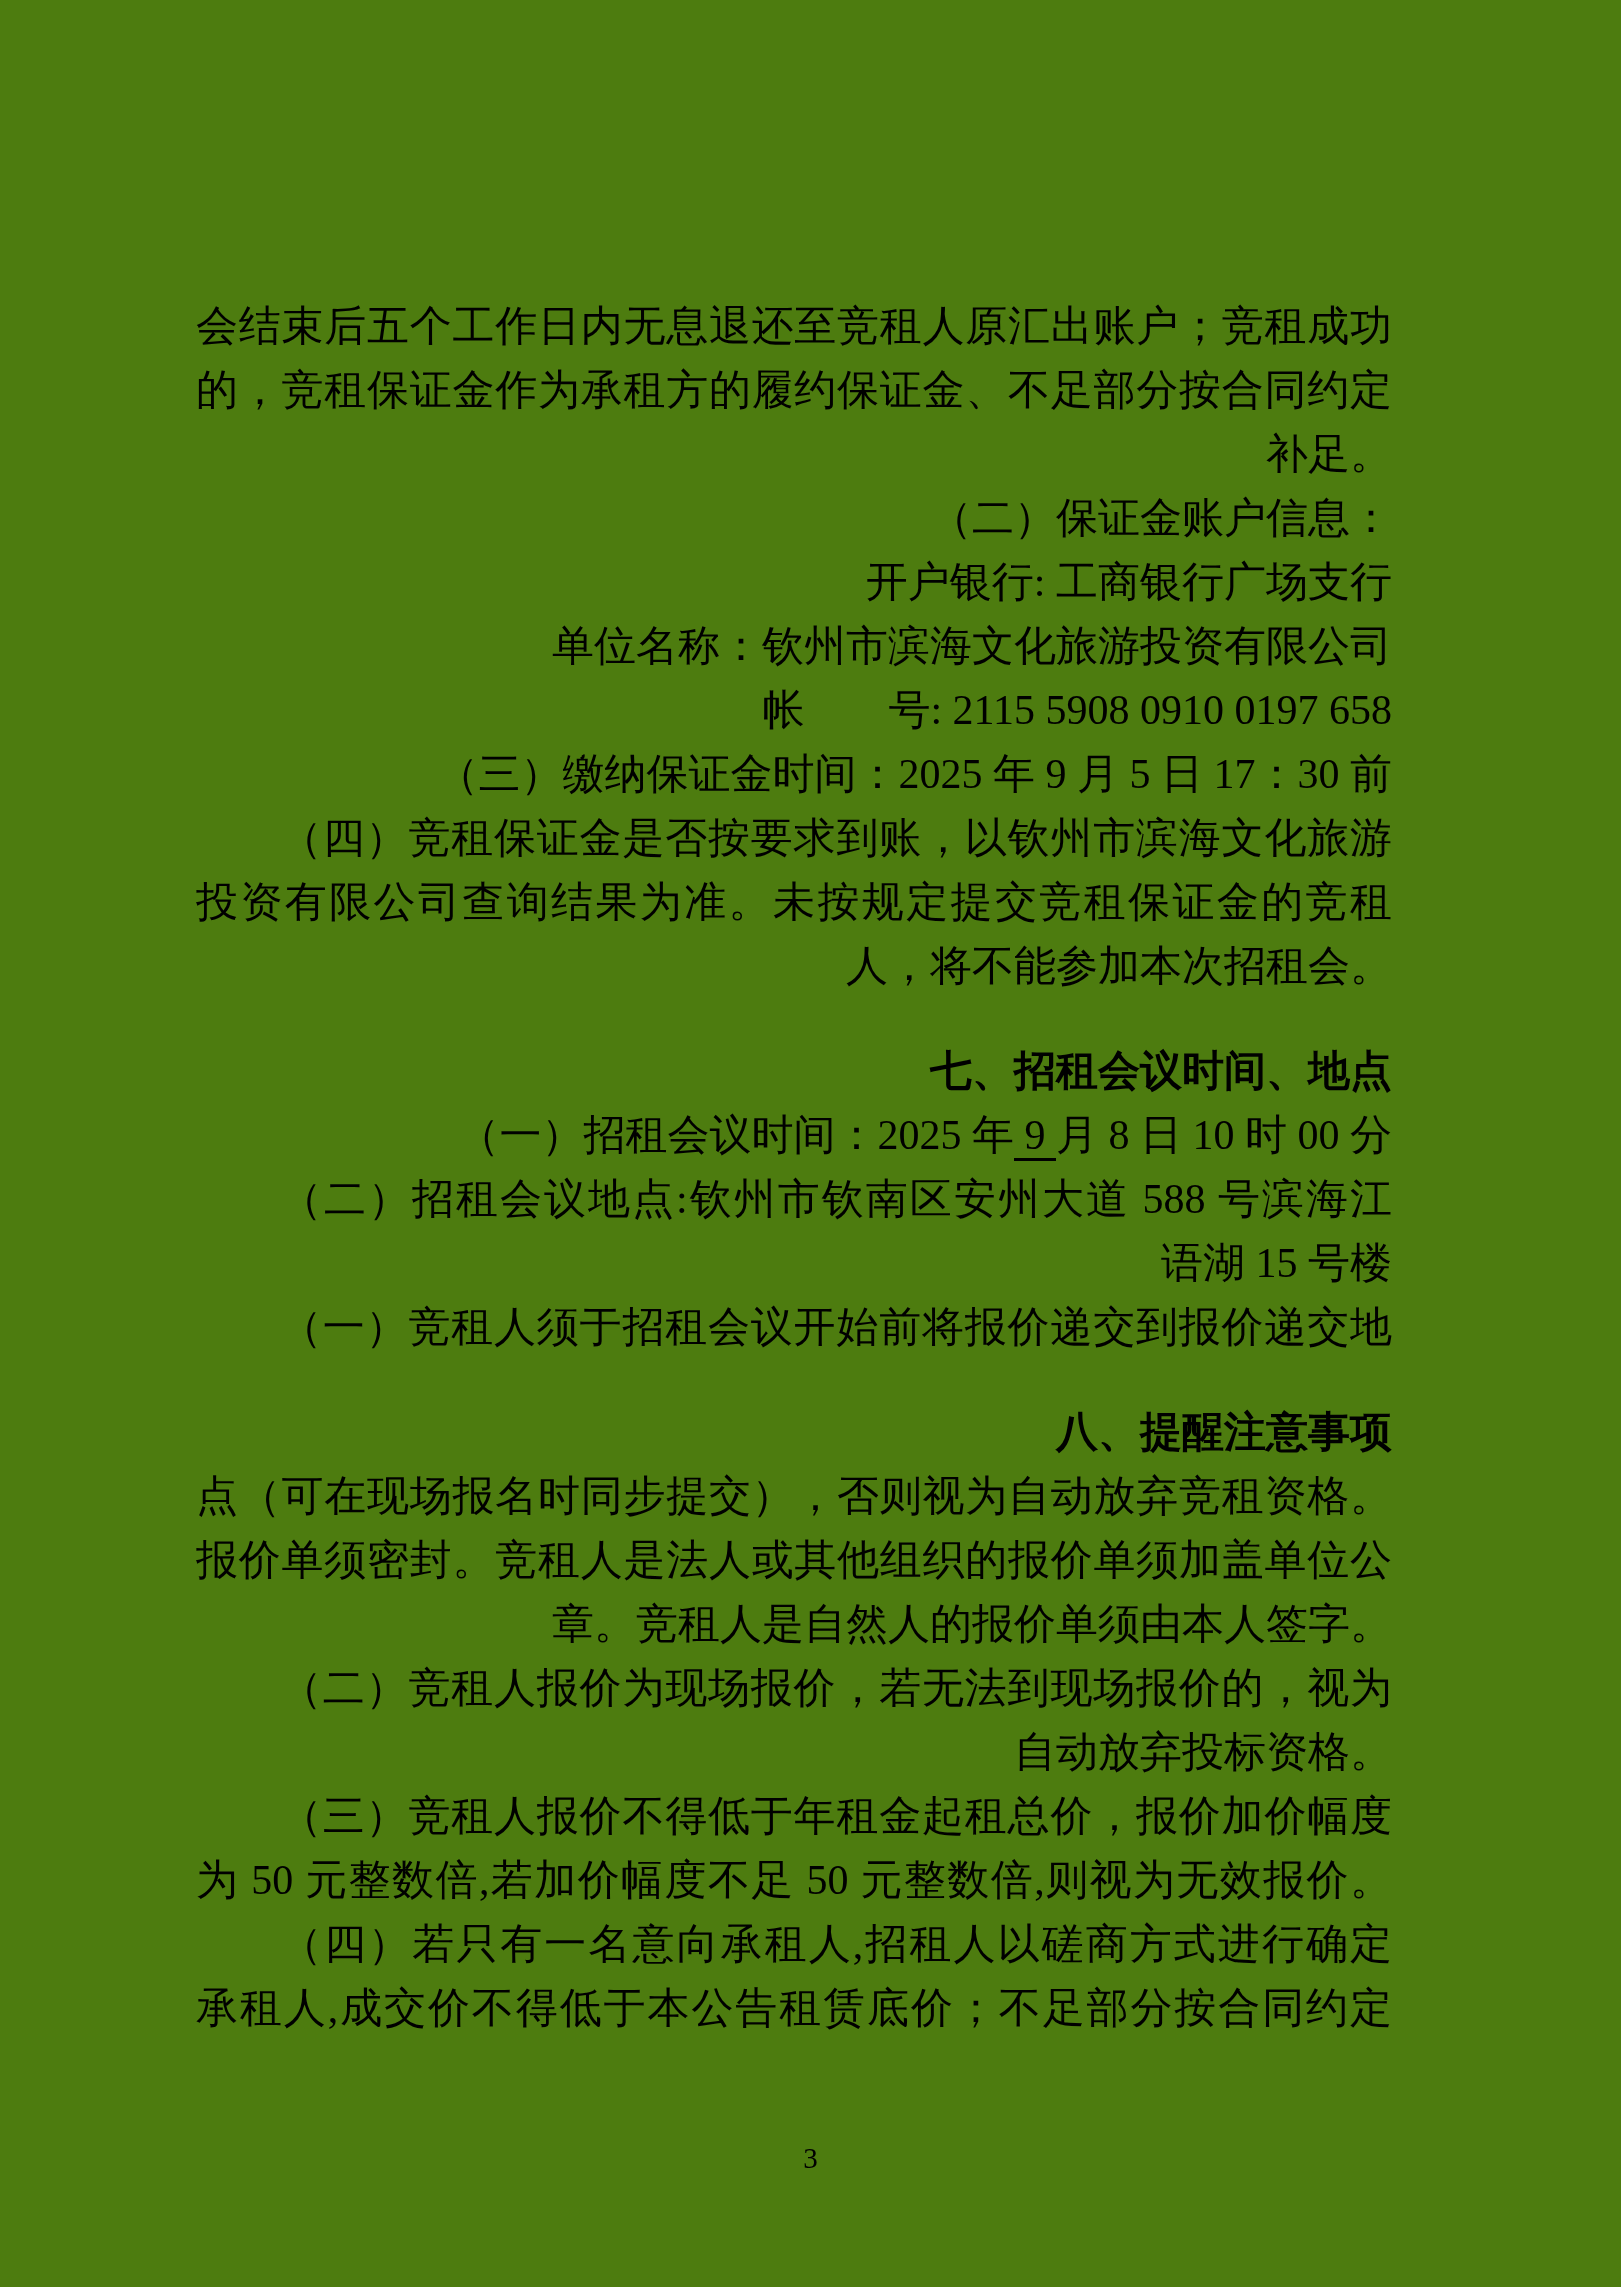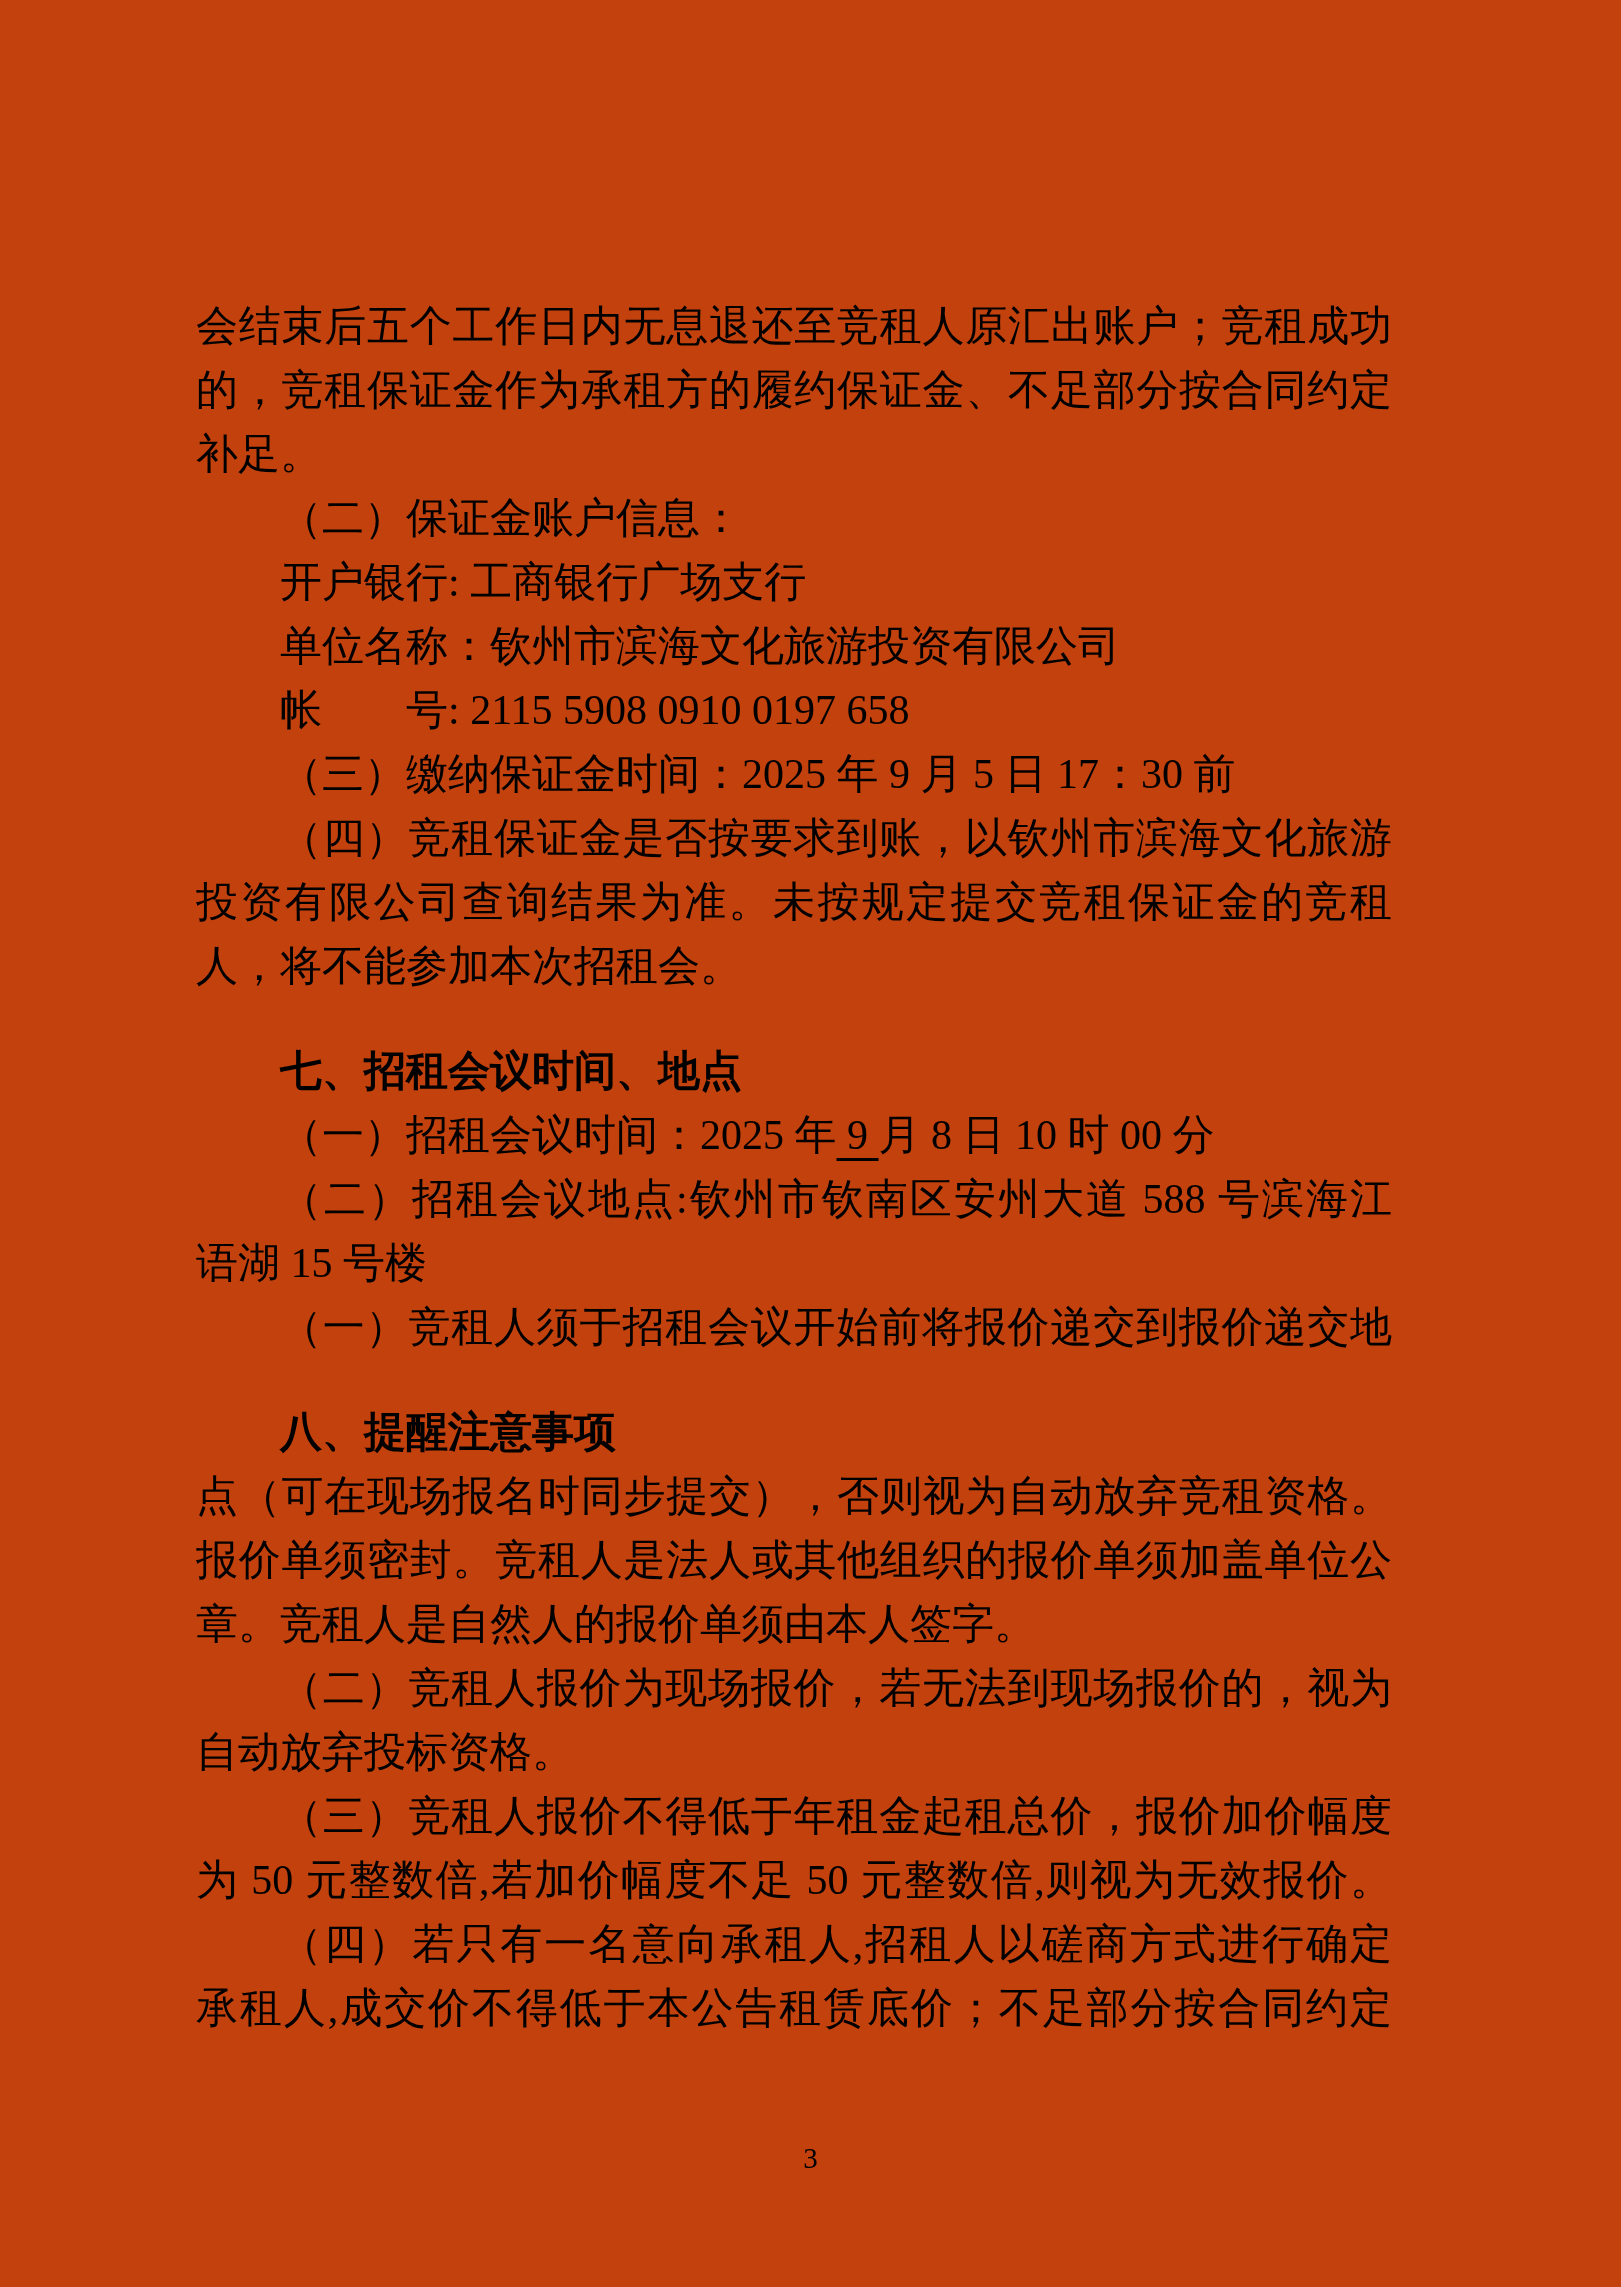--- a/index.html
+++ b/index.html
@@ -1,36 +1,36 @@
 <!DOCTYPE html>
 <html><head>
 <meta charset="utf-8">
 <style>
   html, body { margin: 0; padding: 0; background: #ffffff; }
   .page {
     position: relative;
     width: 1621px;
     height: 2288px;
-    background: #c2410c;
+    background: #4d7c0f;
     color: #000000;
     overflow: hidden;
     font-family: "Liberation Serif", "DejaVu Serif", serif;
   }
   .content {
     position: absolute;
     left: 196px;
     top: 294px;
     width: 1196px;
     font-size: 42px;
     line-height: 64px;
     color: #000000;
   }
   .line {
     white-space: pre-wrap;
-    text-align: left;
+    text-align: right;
   }
   .j {
     text-align: justify;
     text-align-last: justify;
   }
   .ind { text-indent: 2em; }
   .hd {
     font-family: "Liberation Sans", "DejaVu Sans", sans-serif;
     font-weight: bold;
     margin-top: 41px;

